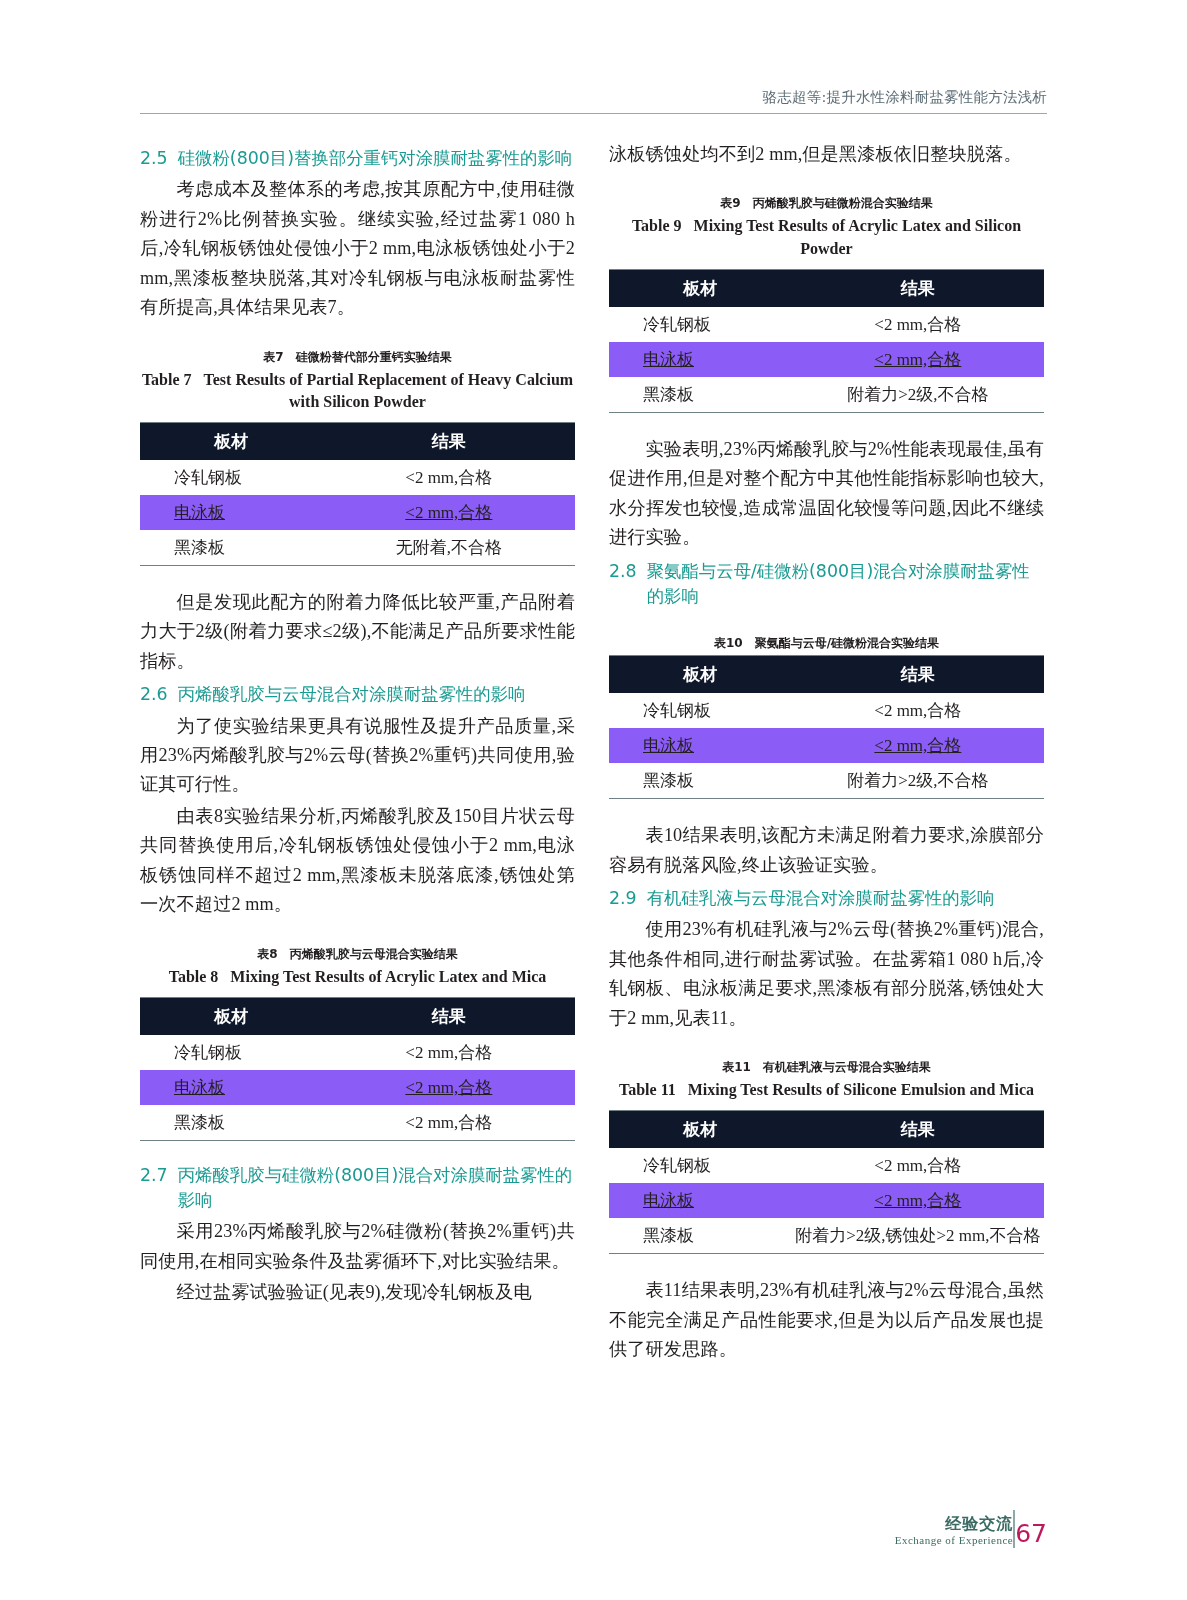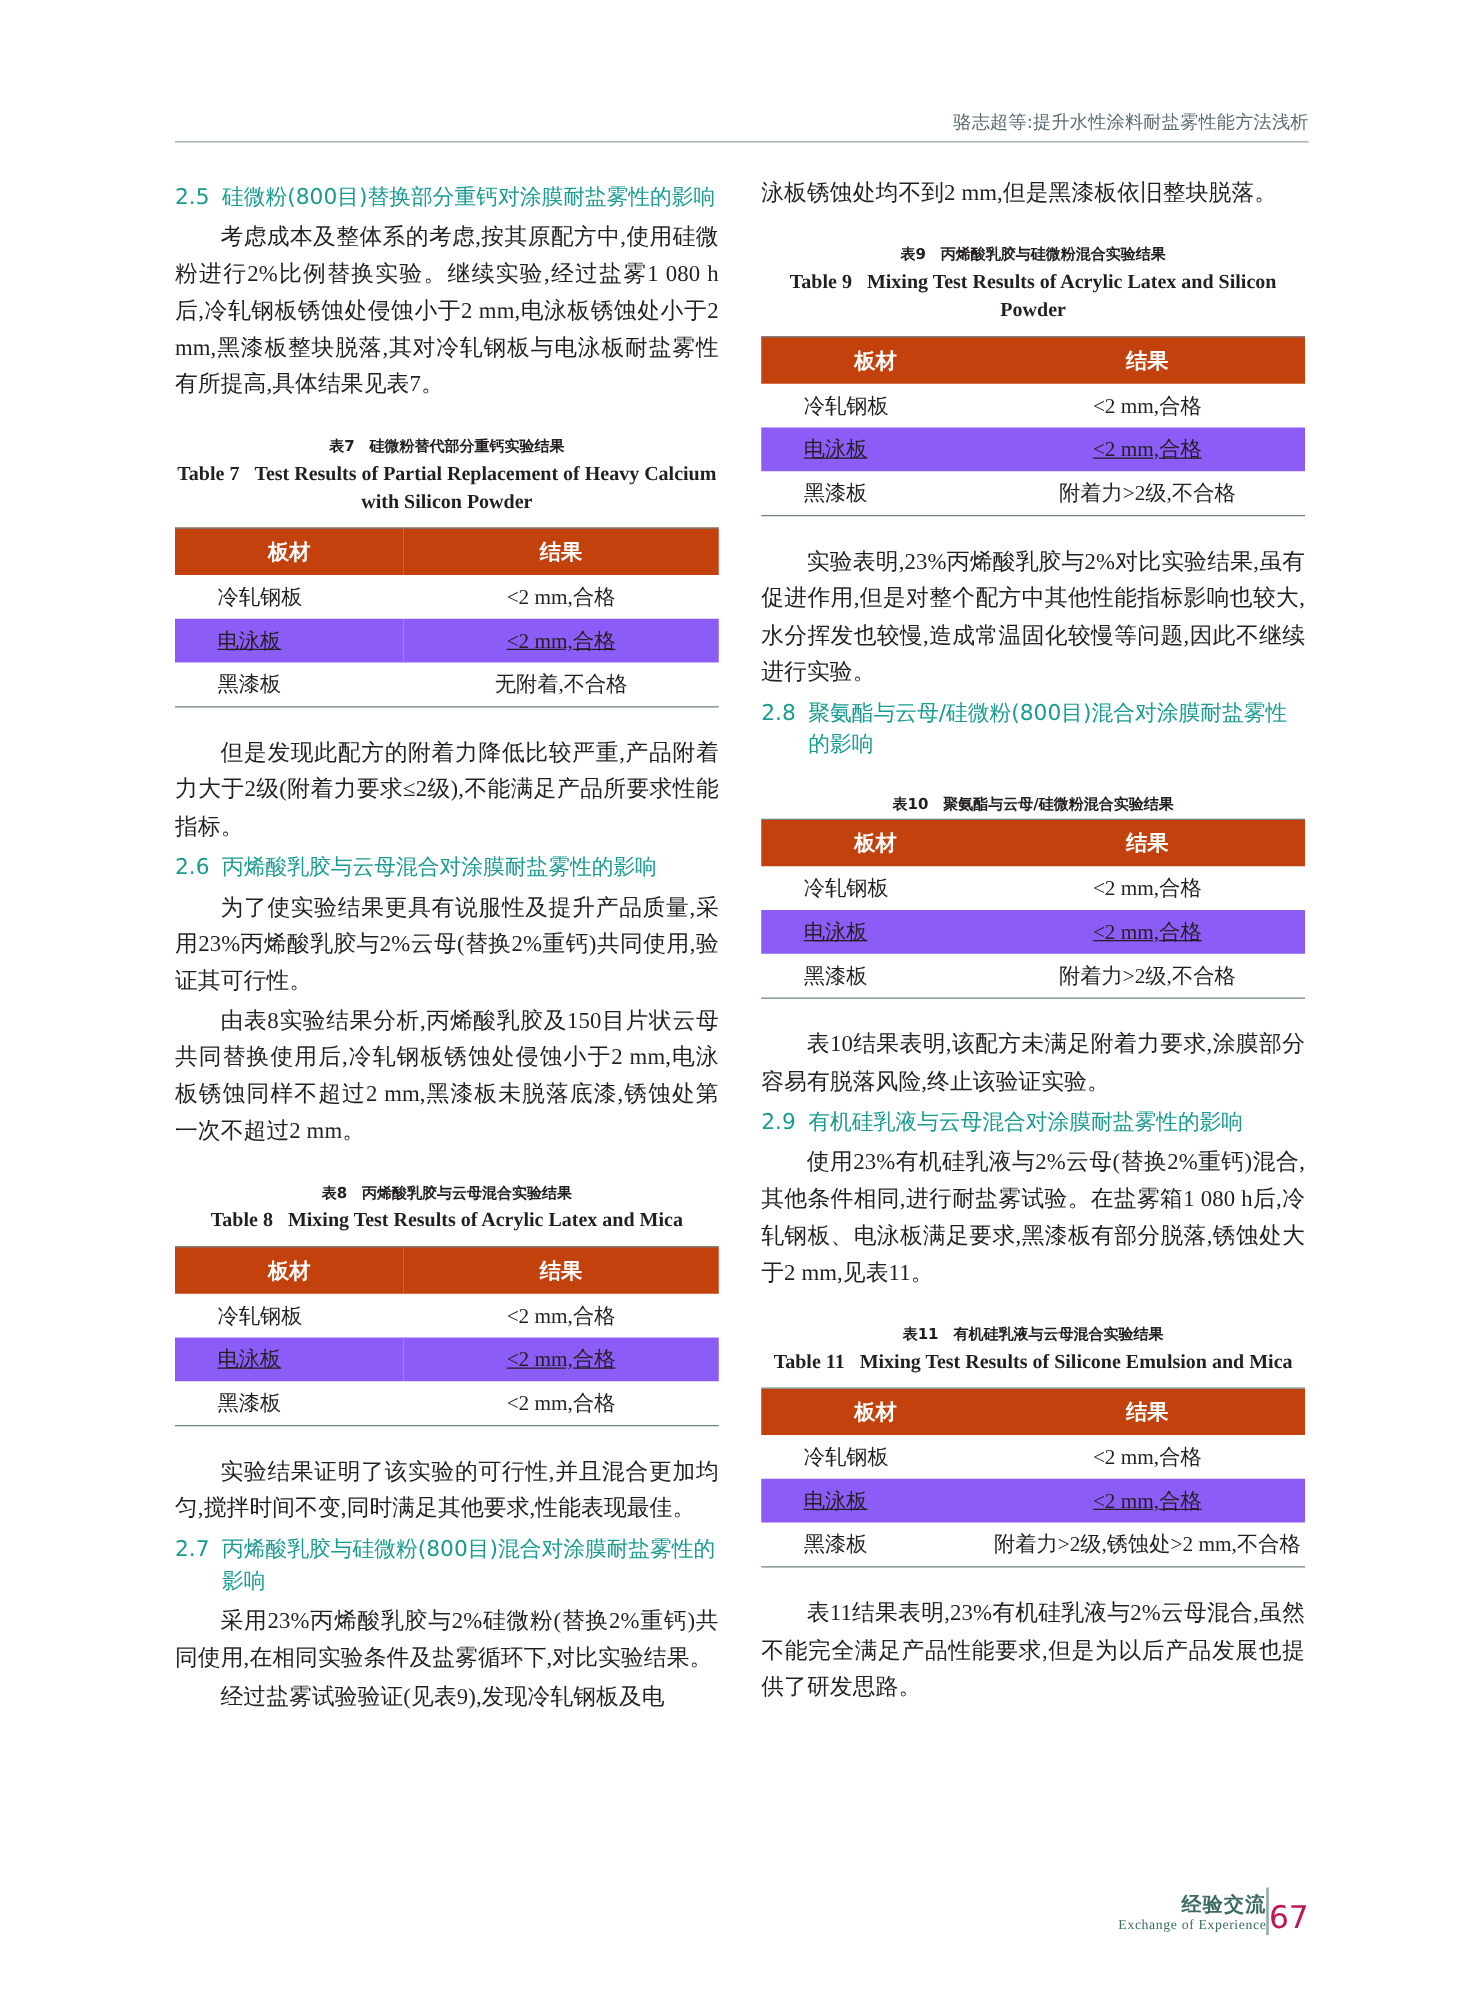--- a/index.html
+++ b/index.html
@@ -73,21 +73,21 @@
     line-height:1.38;
     margin-bottom:9px;
   }
   .cap-en .no { margin-right:12px; }
   table {
     width:100%;
     border-collapse:collapse;
     font-size:17px;
   }
   table thead th {
-    background:#c2410c;
+    background:#0f172a;
     color:#ffffff;
     font-weight:bold;
     font-family:"DejaVu Sans", sans-serif;
     padding:7px 0;
     font-size:17px;
     text-align:center;
     border:none;
   }
   table tbody td {
     padding:6px 0;
@@ -219,21 +219,20 @@
               <td>&lt;2 mm,合格</td>
             </tr>
             <tr>
               <td class="left">黑漆板</td>
               <td>&lt;2 mm,合格</td>
             </tr>
           </tbody>
         </table>
       </div>
 
-      <p class="ind">实验结果证明了该实验的可行性,并且混合更加均匀,搅拌时间不变,同时满足其他要求,性能表现最佳。</p>
 
       <div class="sec">
         <span class="num">2.7</span>
         <span class="ttl">丙烯酸乳胶与硅微粉(800目)混合对涂膜耐盐雾性的影响</span>
       </div>
 
       <p class="ind">采用23%丙烯酸乳胶与2%硅微粉(替换2%重钙)共同使用,在相同实验条件及盐雾循环下,对比实验结果。</p>
       <p class="ind">经过盐雾试验验证(见表9),发现冷轧钢板及电</p>
     </div>
 
@@ -265,21 +264,21 @@
               <td>&lt;2 mm,合格</td>
             </tr>
             <tr>
               <td class="left">黑漆板</td>
               <td>附着力&gt;2级,不合格</td>
             </tr>
           </tbody>
         </table>
       </div>
 
-      <p class="ind">实验表明,23%丙烯酸乳胶与2%对比实验结果,虽有促进作用,但是对整个配方中其他性能指标影响也较大,水分挥发也较慢,造成常温固化较慢等问题,因此不继续进行实验。</p>
+      <p class="ind">实验表明,23%丙烯酸乳胶与2%性能表现最佳,虽有促进作用,但是对整个配方中其他性能指标影响也较大,水分挥发也较慢,造成常温固化较慢等问题,因此不继续进行实验。</p>
 
       <div class="sec">
         <span class="num">2.8</span>
         <span class="ttl">聚氨酯与云母/硅微粉(800目)混合对涂膜耐盐雾性的影响</span>
       </div>
 
 
       <div class="tblock">
         <div class="cap-cn">
           <span class="no">表10</span><span>聚氨酯与云母/硅微粉混合实验结果</span>

